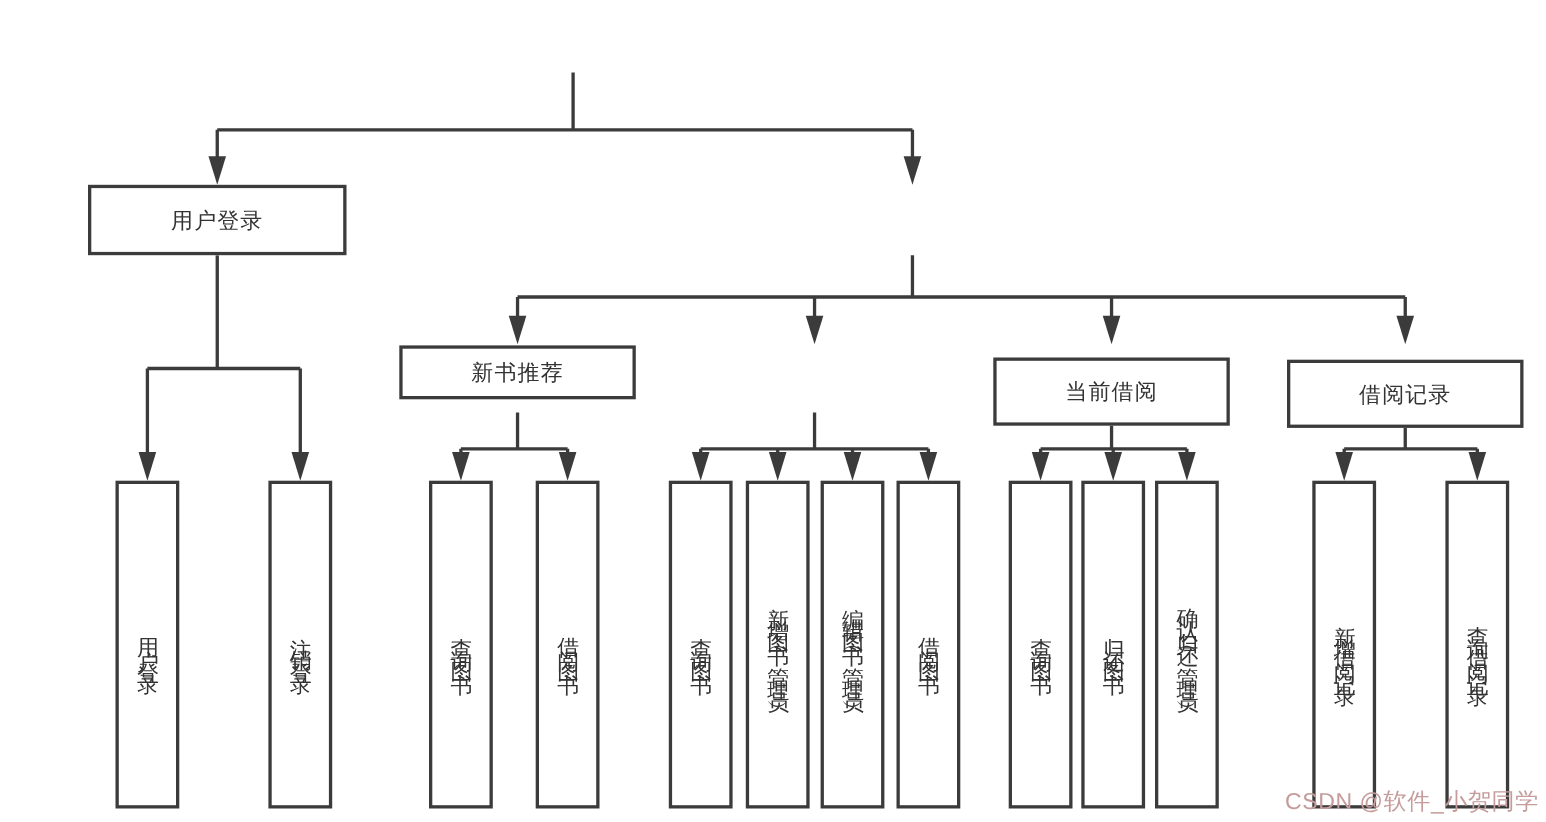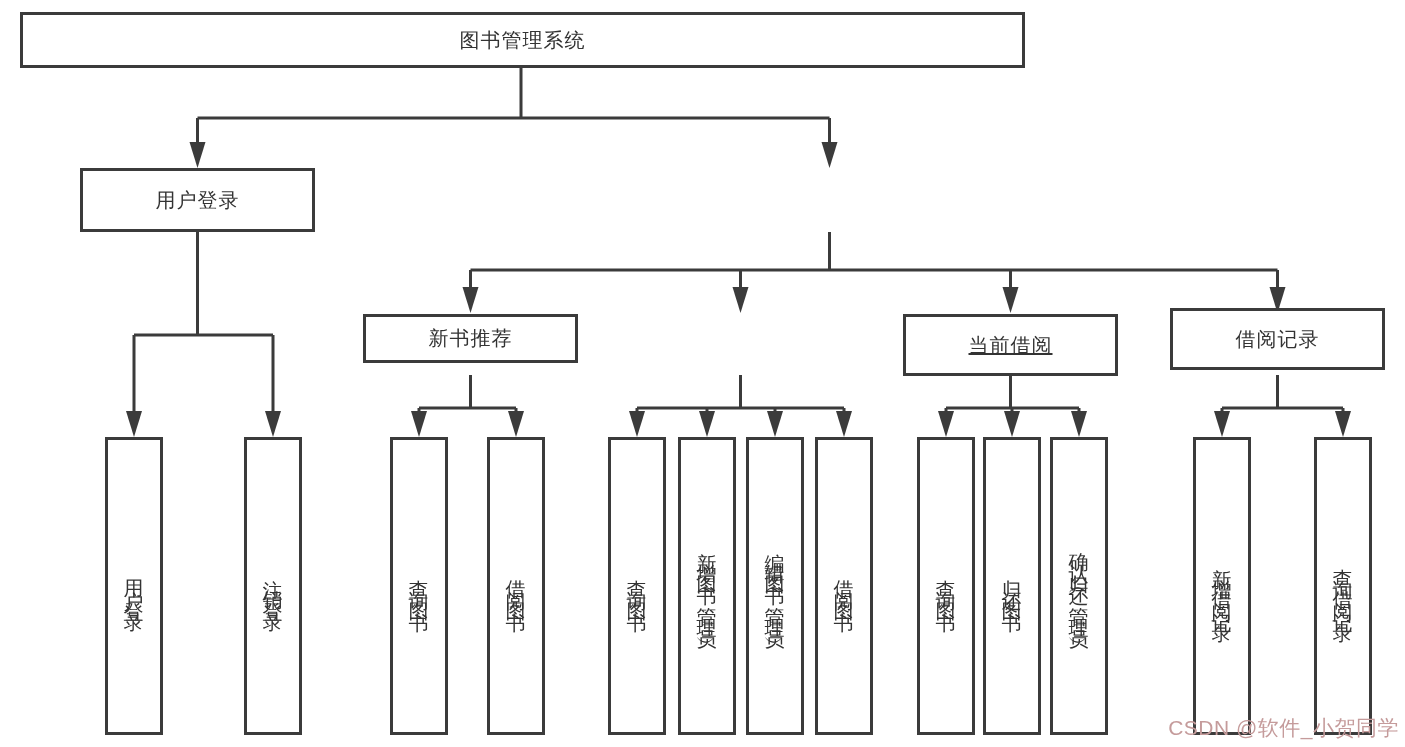--- a/index.html
+++ b/index.html
@@ -81,35 +81,32 @@
       <polygon points="767,411 783,411 775,437"></polygon>
       <polygon points="836,411 852,411 844,437"></polygon>
       <polygon points="938,411 954,411 946,437"></polygon>
       <polygon points="1004,411 1020,411 1012,437"></polygon>
       <polygon points="1071,411 1087,411 1079,437"></polygon>
       <polygon points="1214,411 1230,411 1222,437"></polygon>
       <polygon points="1335,411 1351,411 1343,437"></polygon>
     </g>
   </svg>
 
-  <div class="box hbox" style="left:20px;top:12px;width:1005px;height:56px;">
-    <span>图书管理系统</span>
-  </div>
 
   <div class="box hbox" style="left:80px;top:168px;width:235px;height:64px;">
     <span>用户登录</span>
   </div>
 
   <div class="box hbox" style="left:363px;top:314px;width:215px;height:49px;">
     <span>新书推荐</span>
   </div>
-  <div class="box hbox" style="left:903px;top:314px;width:215px;height:62px;text-decoration:underline;">
+  <div class="box hbox" style="left:903px;top:325px;width:215px;height:62px;">
     <span>当前借阅</span>
   </div>
-  <div class="box hbox" style="left:1170px;top:308px;width:215px;height:62px;">
+  <div class="box hbox" style="left:1170px;top:327px;width:215px;height:62px;">
     <span>借阅记录</span>
   </div>
 
   <div class="box vbox" style="left:105px;">
     <span class="vtext">用户登录</span>
   </div>
   <div class="box vbox" style="left:244px;">
     <span class="vtext">注销登录</span>
   </div>
 

